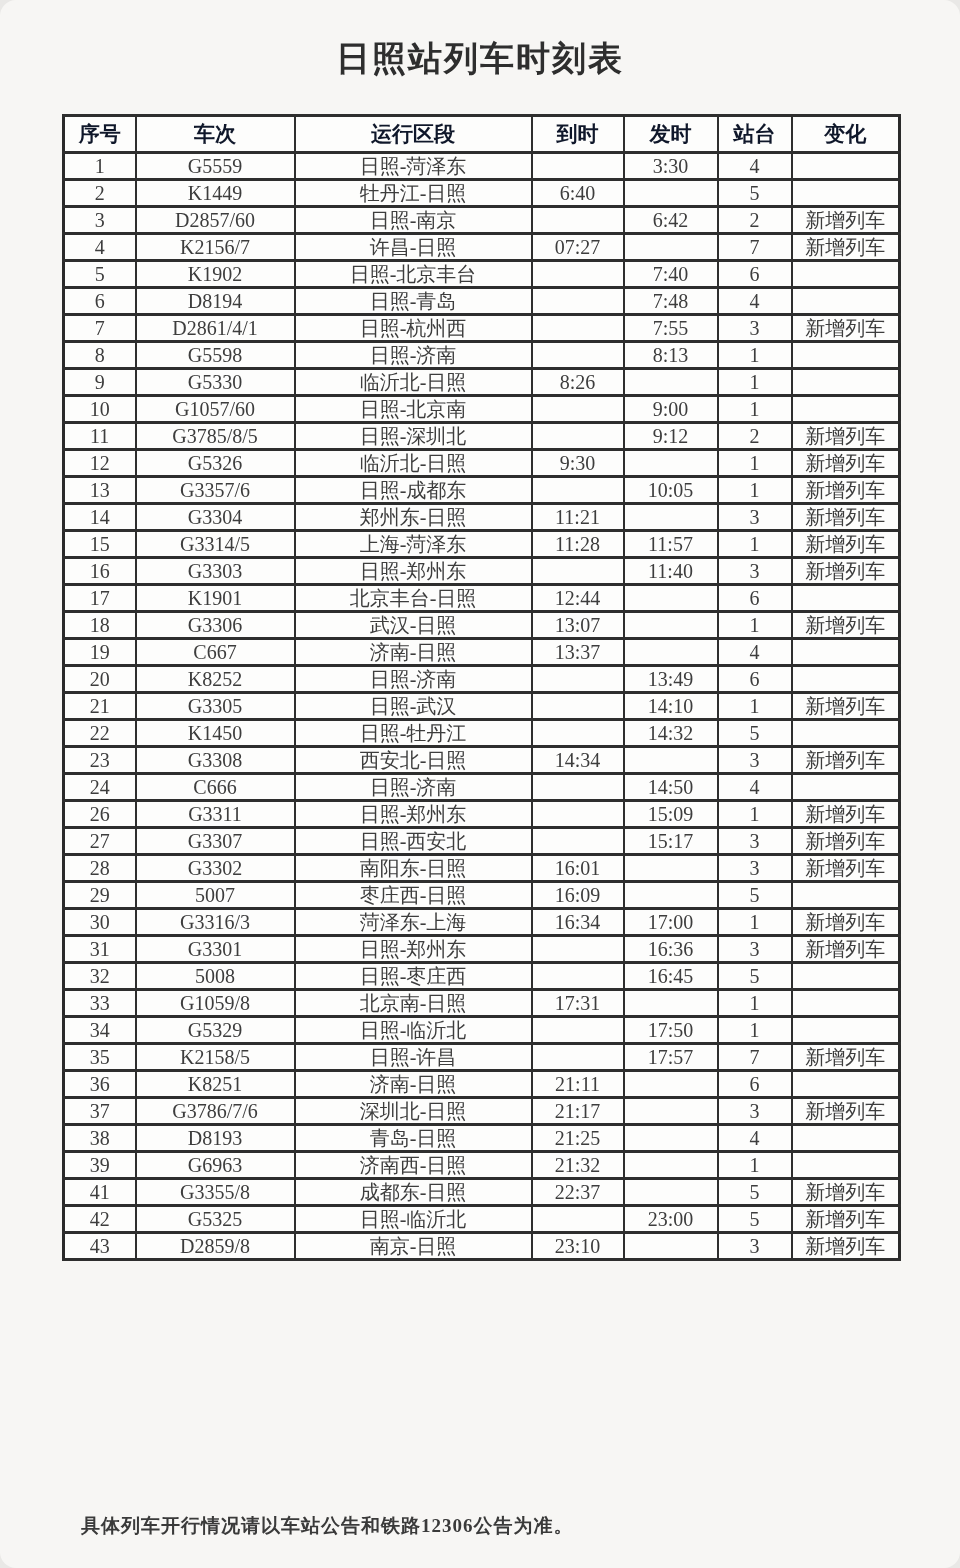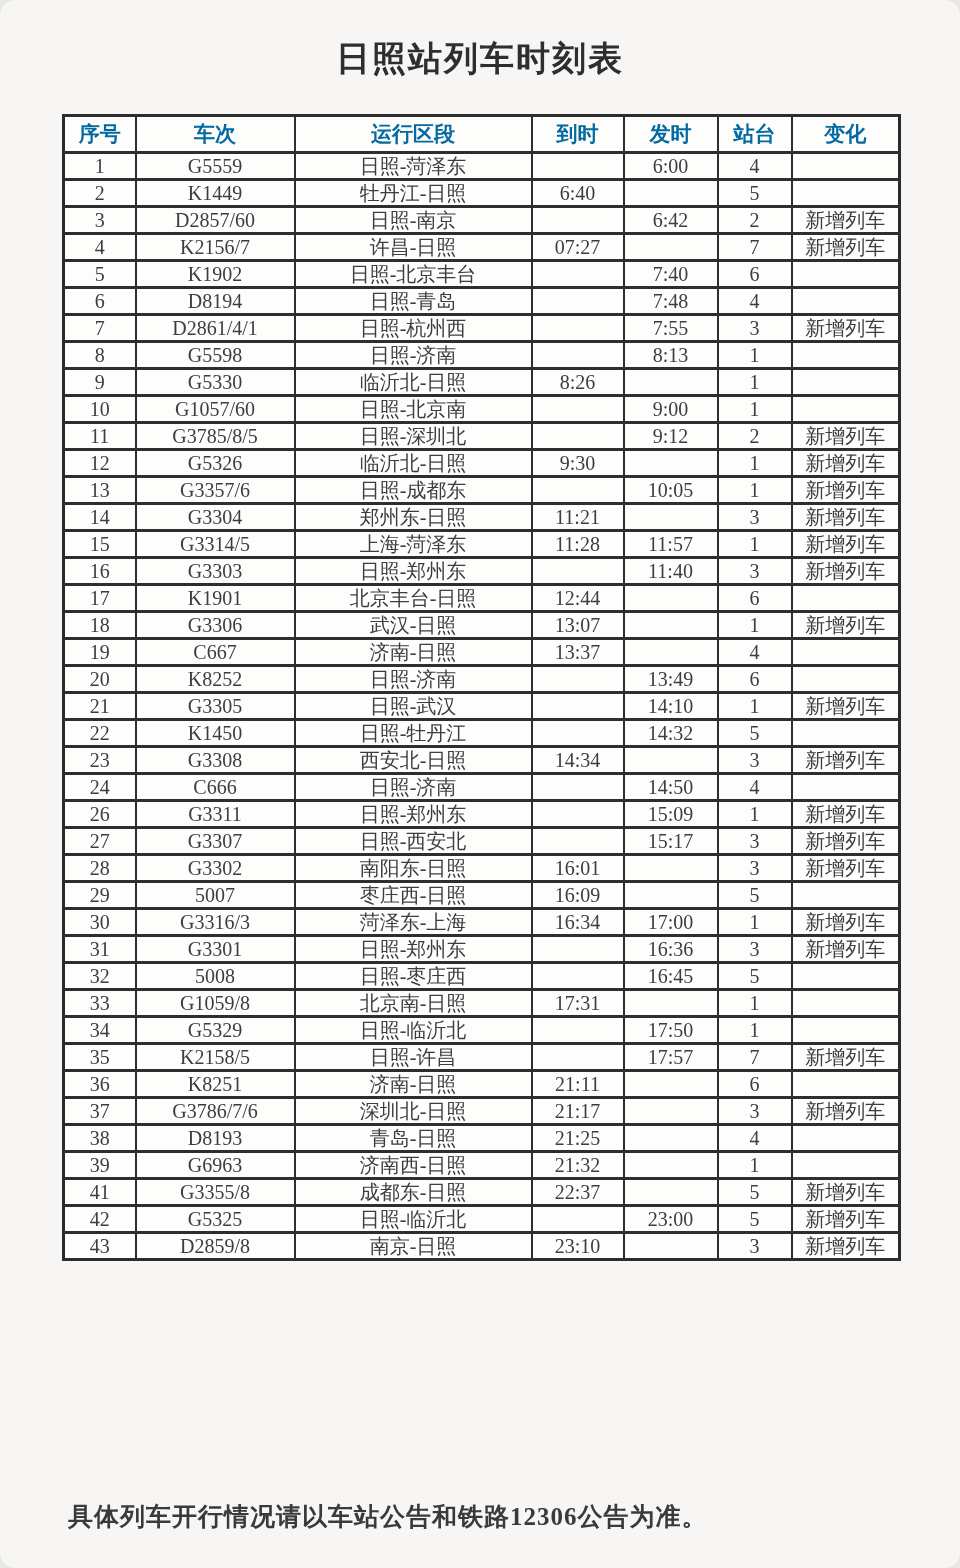--- a/index.html
+++ b/index.html
@@ -46,34 +46,34 @@
     vertical-align: middle;
     padding: 0 2px;
     white-space: nowrap;
     overflow: hidden;
     color: #3d3d3d;
   }
   table.timetable th {
     height: 34px;
     font-size: 21px;
     font-weight: bold;
-    color: #0369a1;
+    color: #0f172a;
   }
   table.timetable td {
     height: 24px;
     font-size: 20px;
     font-weight: 500;
     line-height: 1;
   }
   .footnote {
-    margin: 4px;
+    margin: 17px;
     position: absolute;
     left: 64px;
     top: 1496px;
-    font-size: 25px;
+    font-size: 19px;
     font-weight: 600;
     color: #3a3a3a;
     letter-spacing: 1px;
   }
 </style>
 </head>
 <body>
 
 <div class="page">
   <h1 class="page-title">日照站列车时刻表</h1>
@@ -98,21 +98,21 @@
         <th>站台</th>
         <th>变化</th>
       </tr>
     </thead>
     <tbody id="rows">
         <tr>
           <td>1</td>
           <td>G5559</td>
           <td>日照-菏泽东</td>
           <td></td>
-          <td>6:00</td>
+          <td>3:30</td>
           <td>4</td>
           <td></td>
         </tr>
         <tr>
           <td>2</td>
           <td>K1449</td>
           <td>牡丹江-日照</td>
           <td>6:40</td>
           <td></td>
           <td>5</td>

